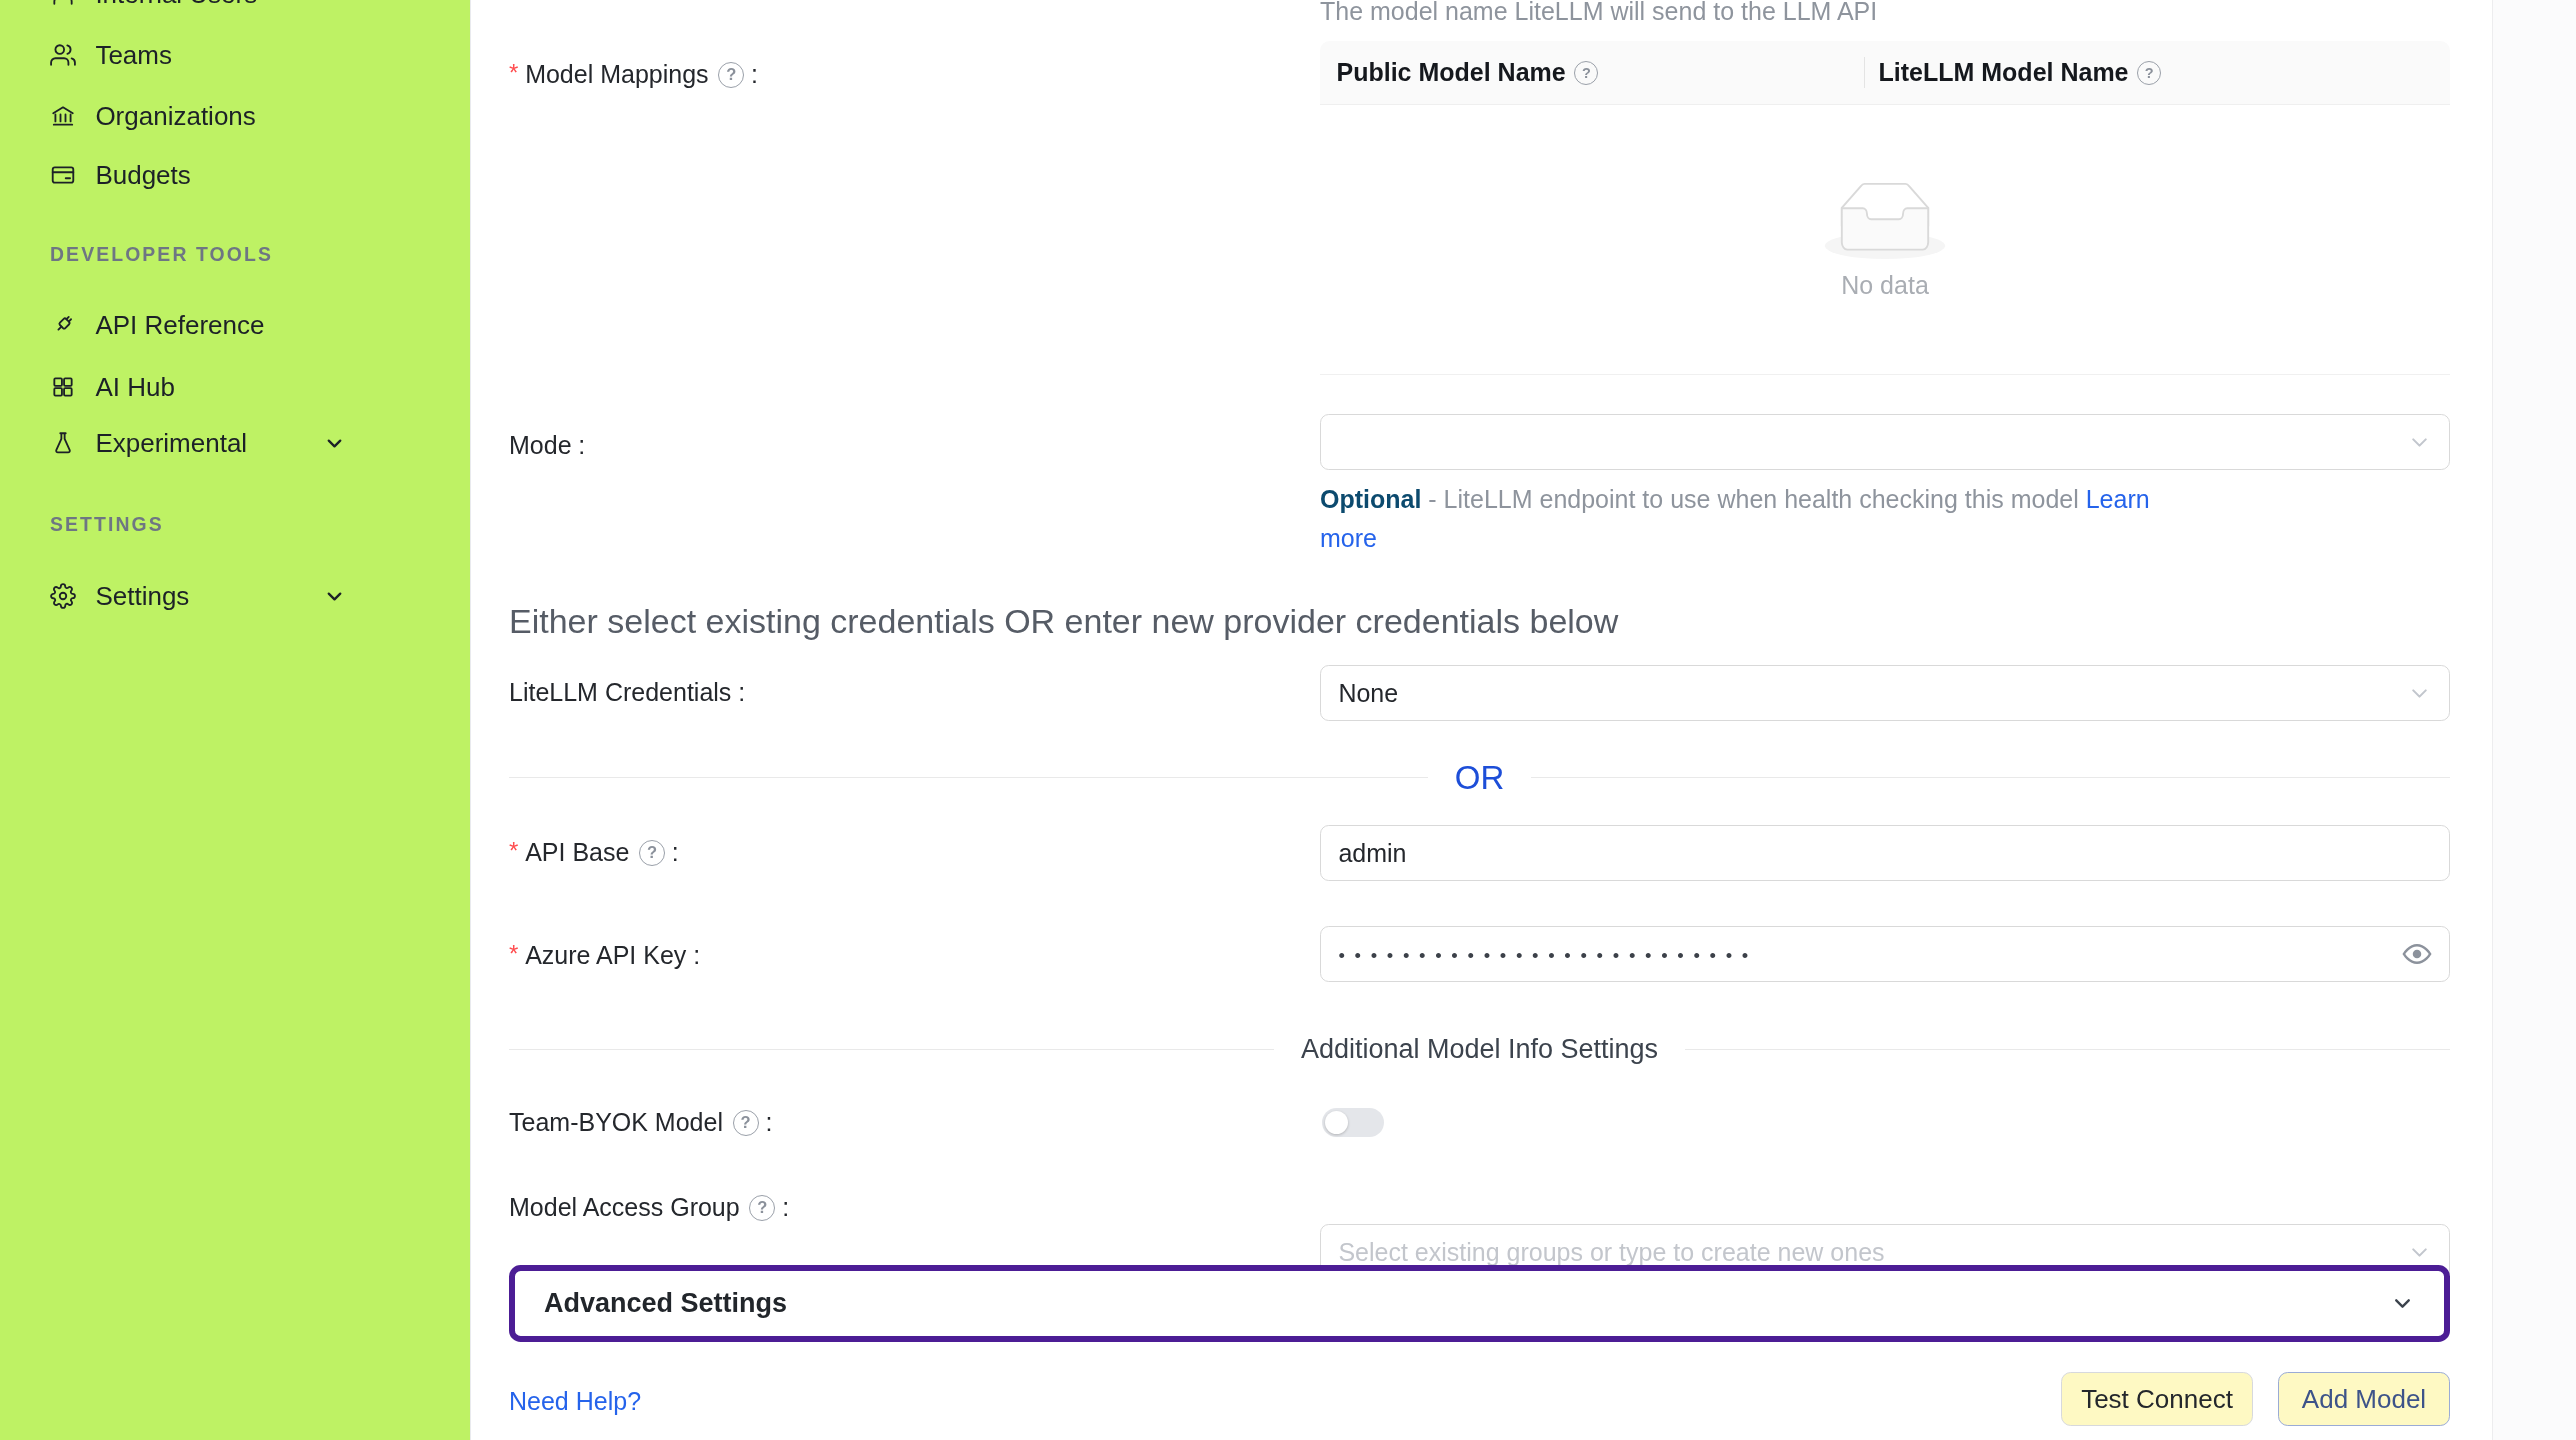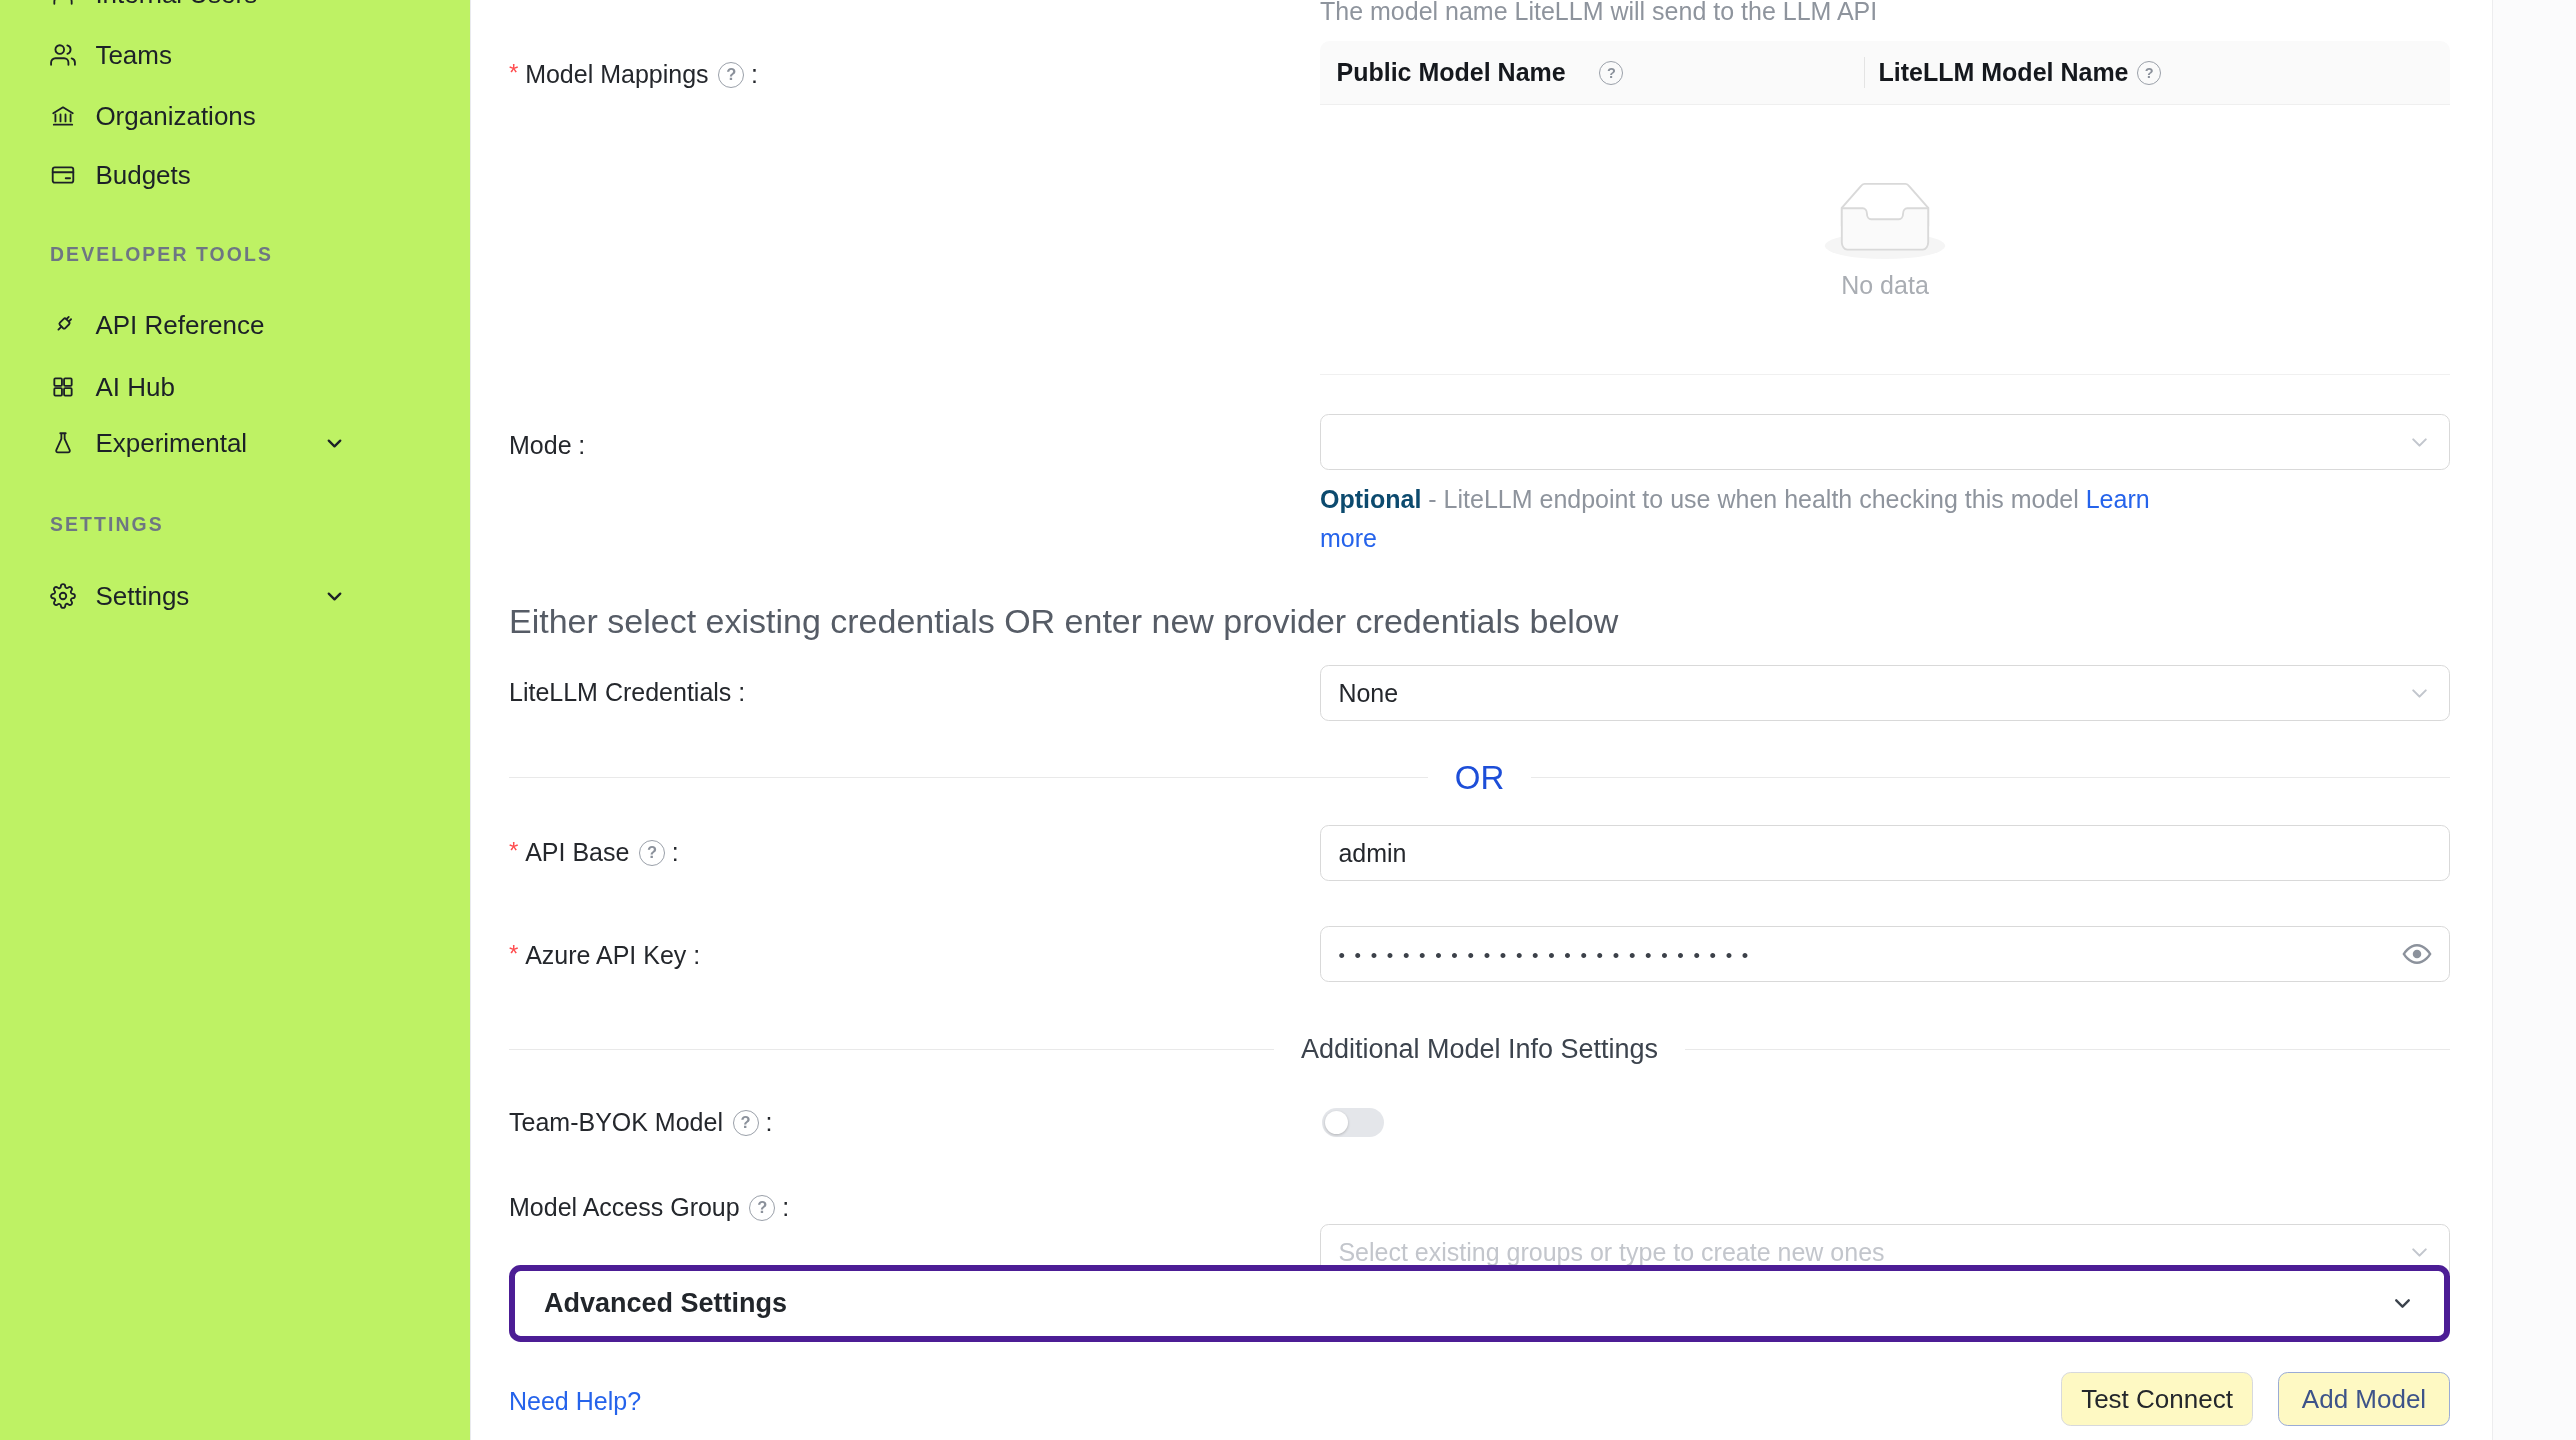--- a/index.html
+++ b/index.html
@@ -34,21 +34,21 @@
          font-size:16.5px;display:inline-flex;align-items:center;justify-content:center;
          margin-left:9.7px;font-weight:700;flex:none;box-sizing:border-box;}
   .colon{margin-left:6.8px;}
   .help-text{position:absolute;font-size:25px;color:#8e949d;white-space:nowrap;}
 
   
   .tblhead{position:absolute;left:1320px;top:41px;width:1130px;height:64px;background:#fafafa;
            border-bottom:1px solid #efefef;border-radius:9.7px 9.7px 0 0;display:flex;
            align-items:center;box-sizing:border-box;}
   .thcell{font-size:25px;font-weight:700;color:#15181d;display:flex;align-items:center;}
-  .c1{width:544px;padding-left:16.5px;box-sizing:border-box;gap:25px;}
+  .c1{width:544px;padding-left:16.5px;box-sizing:border-box;}
   .c2{padding-left:14.5px;text-align:right;}
   .qicon.th{width:24px;height:24px;font-size:14.5px;margin-left:8.7px;}
   .vsep{position:absolute;left:1864px;top:57px;width:1px;height:31px;background:#e4e4e4;}
   .nodata{position:absolute;left:1320px;top:271px;width:1130px;text-align:center;
           font-size:25px;color:#a9adb3;}
   .tbl-bottom{position:absolute;left:1320px;top:374px;width:1130px;height:1px;background:#f0f0f0;}
 
   
   .select,.input{position:absolute;left:1320px;width:1130px;height:56px;border:1px solid #d9d9d9;
           border-radius:8.7px;background:#fff;display:flex;align-items:center;padding:0 17.4px;

